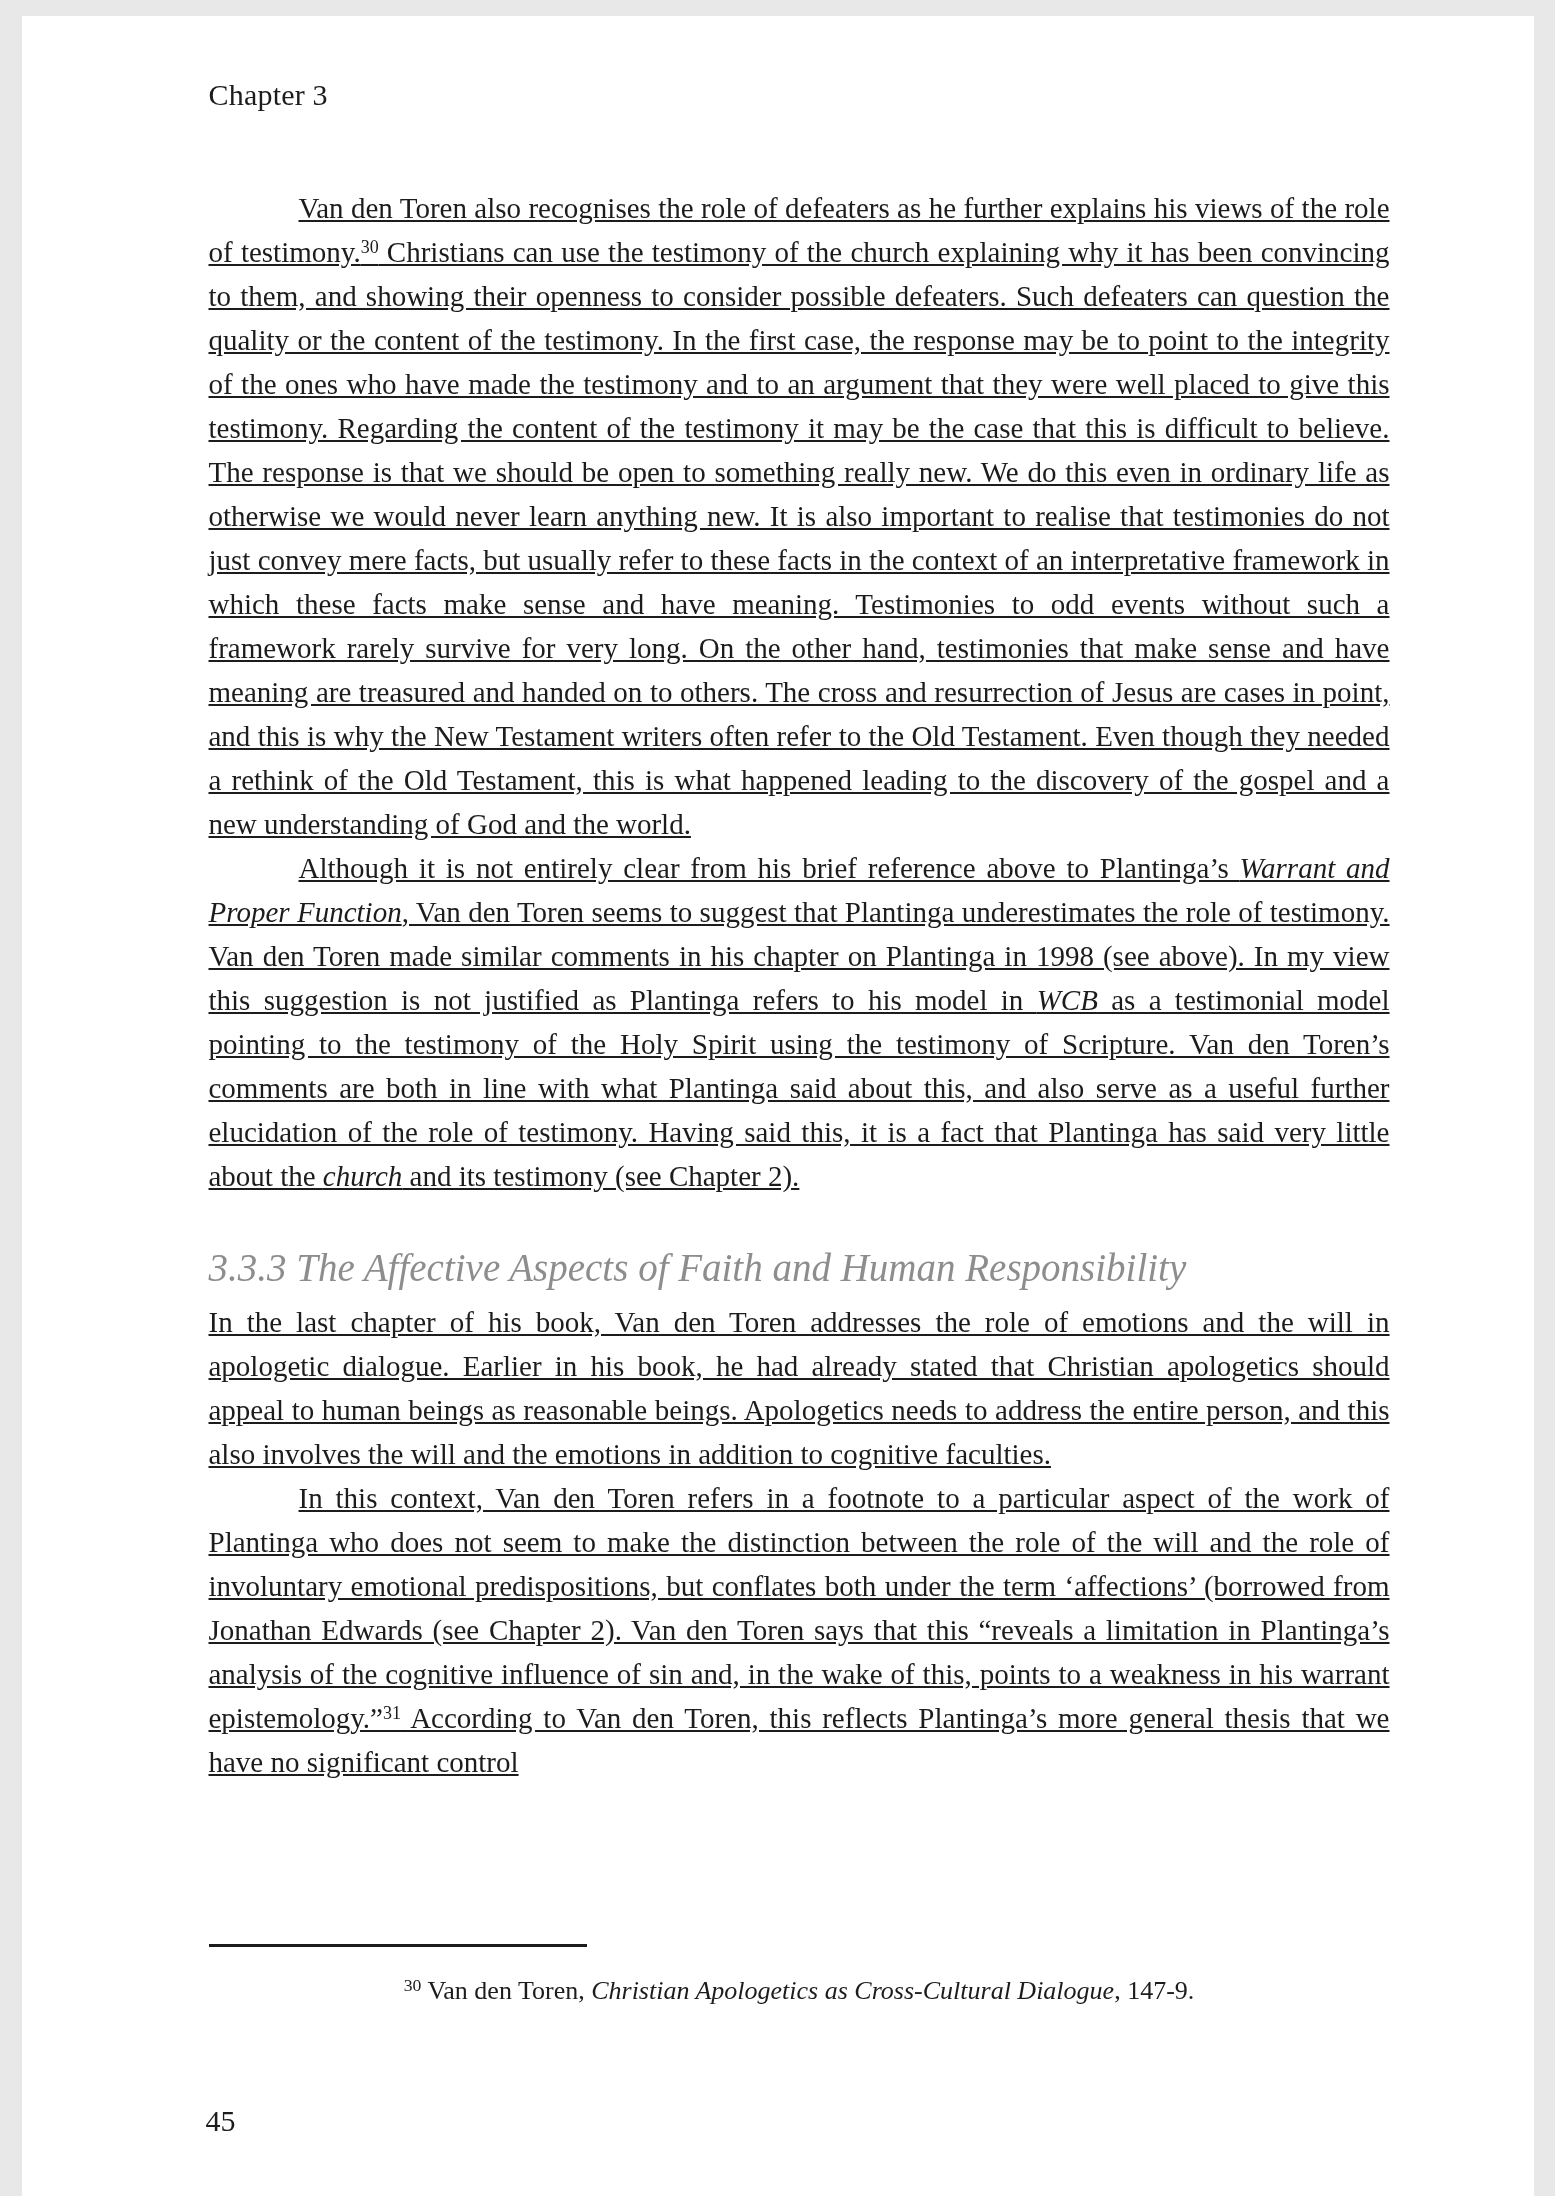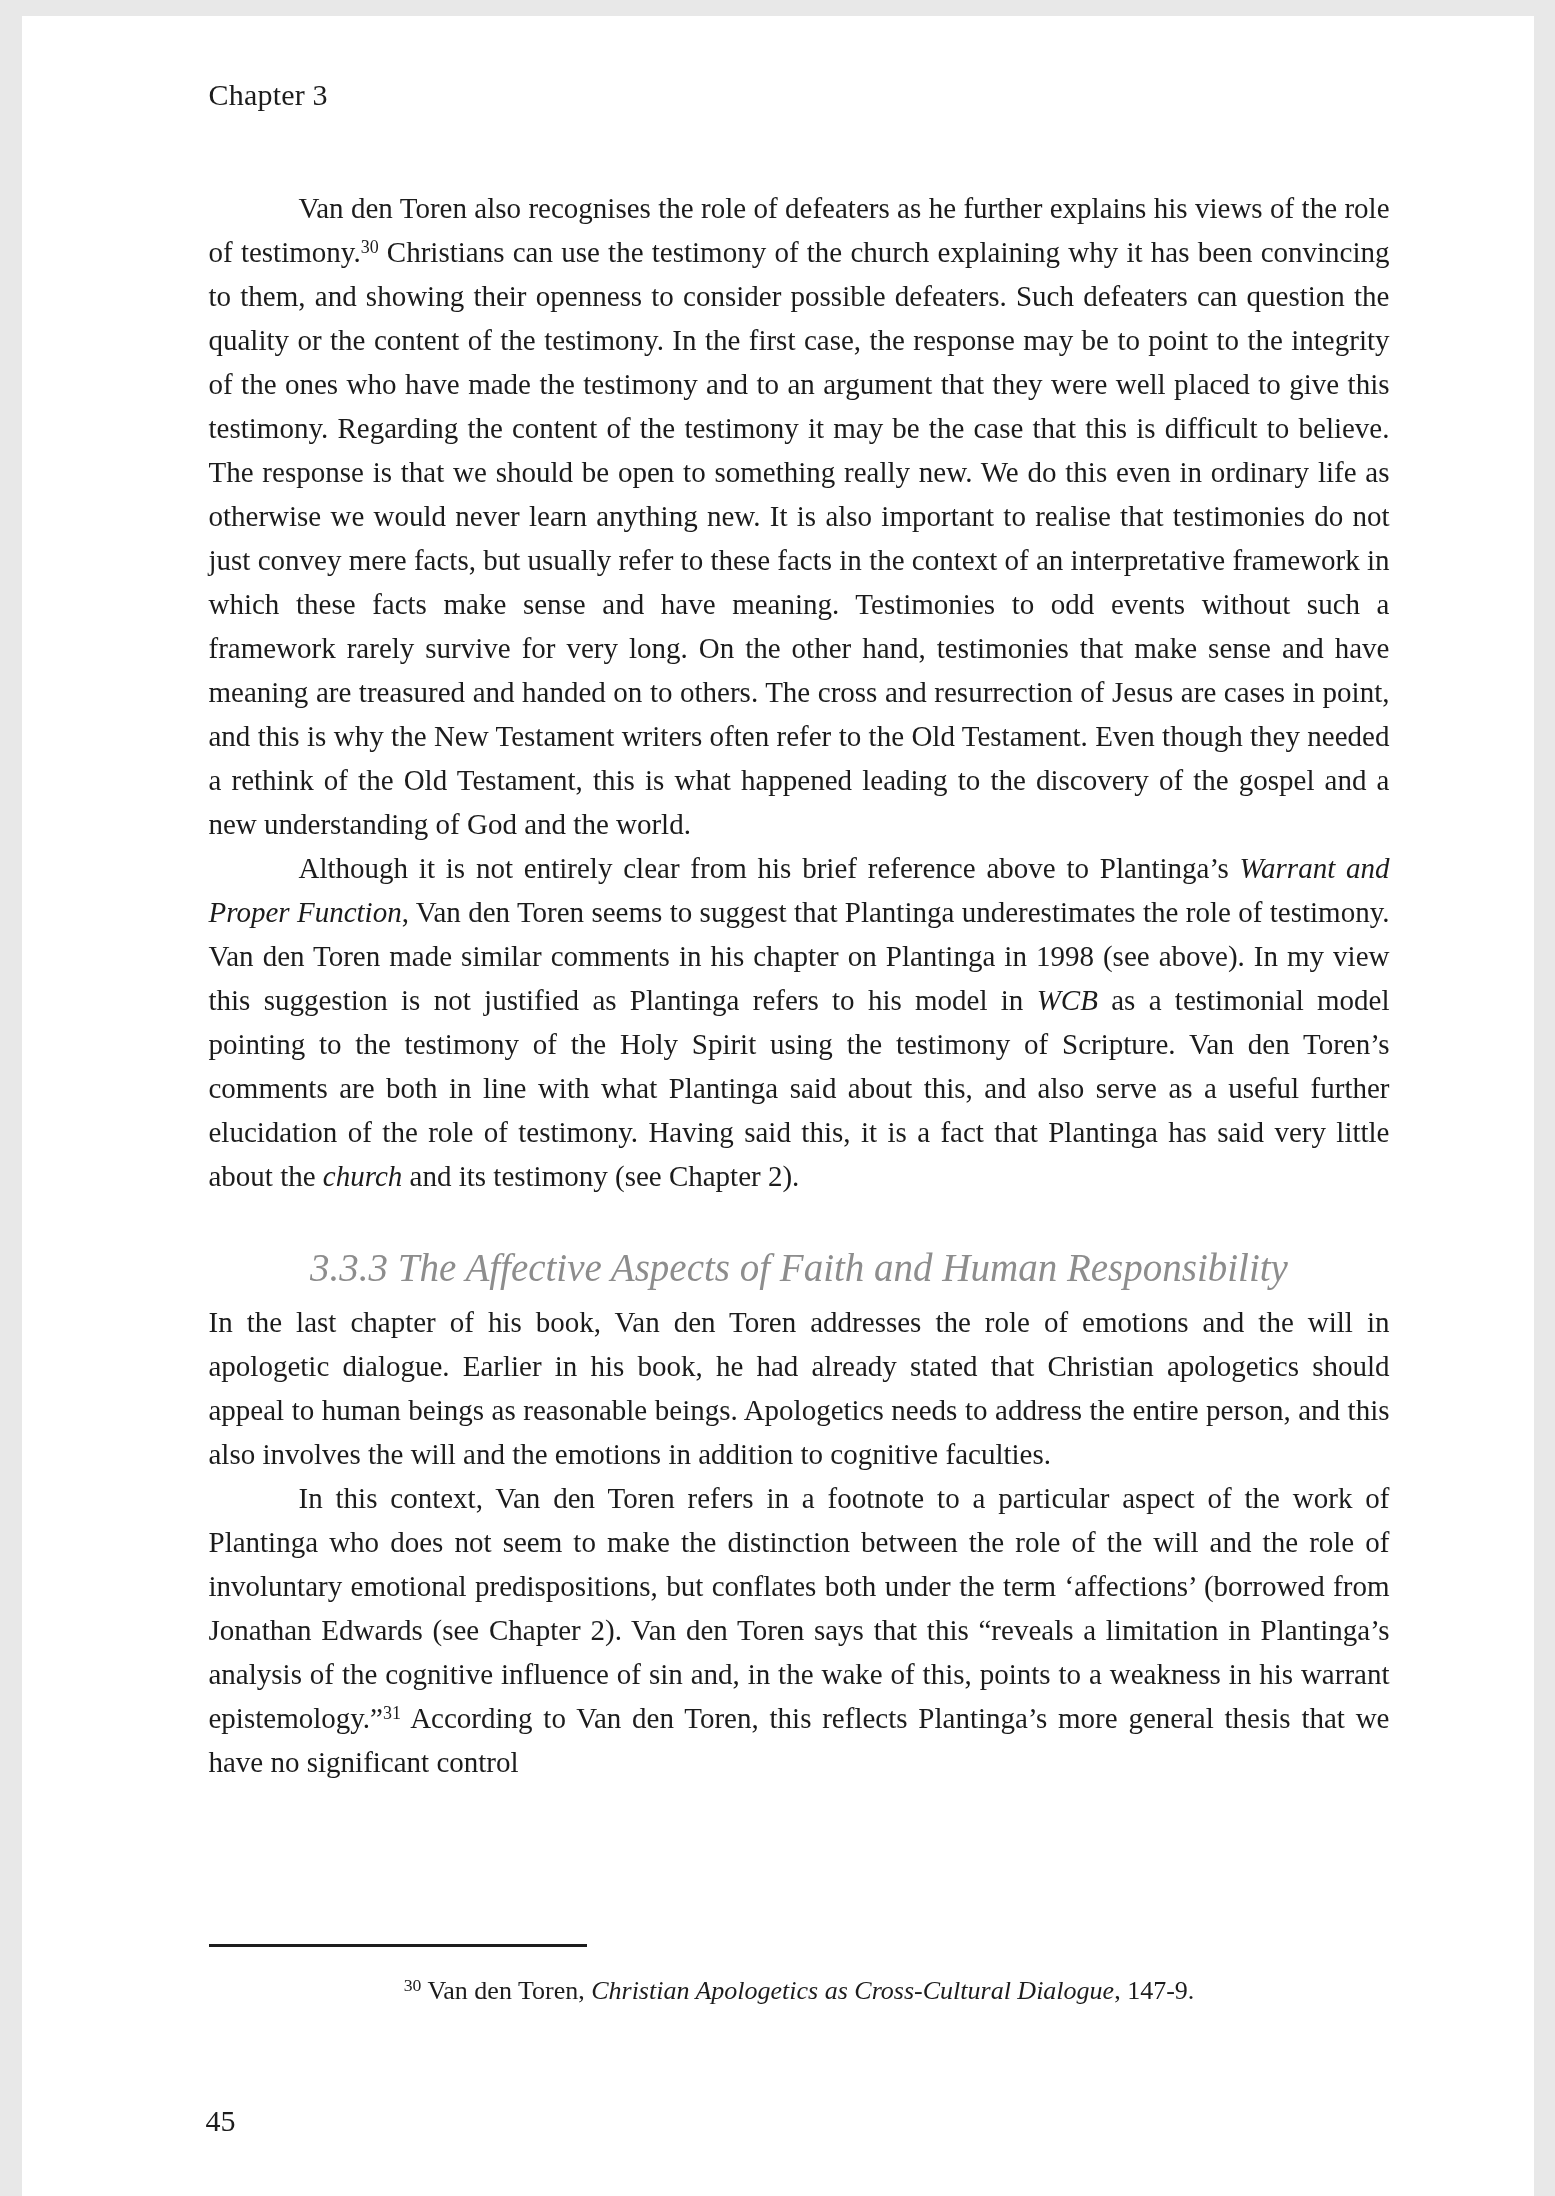--- a/index.html
+++ b/index.html
@@ -28,39 +28,40 @@
     position: absolute;
     top: 170px;
     left: 187px;
     width: 1181px;
     font-size: 29px;
     line-height: 44px;
     text-align: justify;
   }
   .para {
     margin: 0;
+    text-decoration: underline;
   }
   .para.indent {
     text-indent: 90px;
   }
   .fnref {
     font-size: 62%;
     line-height: 0;
     position: relative;
     top: -0.5em;
     vertical-align: baseline;
   }
   .section-heading {
     margin: 44px 0 6px 0;
     font-size: 39px;
     line-height: 52px;
     font-style: italic;
     font-weight: normal;
     color: #8d8d8d;
-    text-align: center;
+    text-align: left;
   }
   .footnote-area {
     position: absolute;
     top: 1928px;
     left: 187px;
     width: 1181px;
     text-align: center;
   }
   .footnote-rule {
     width: 378px;

